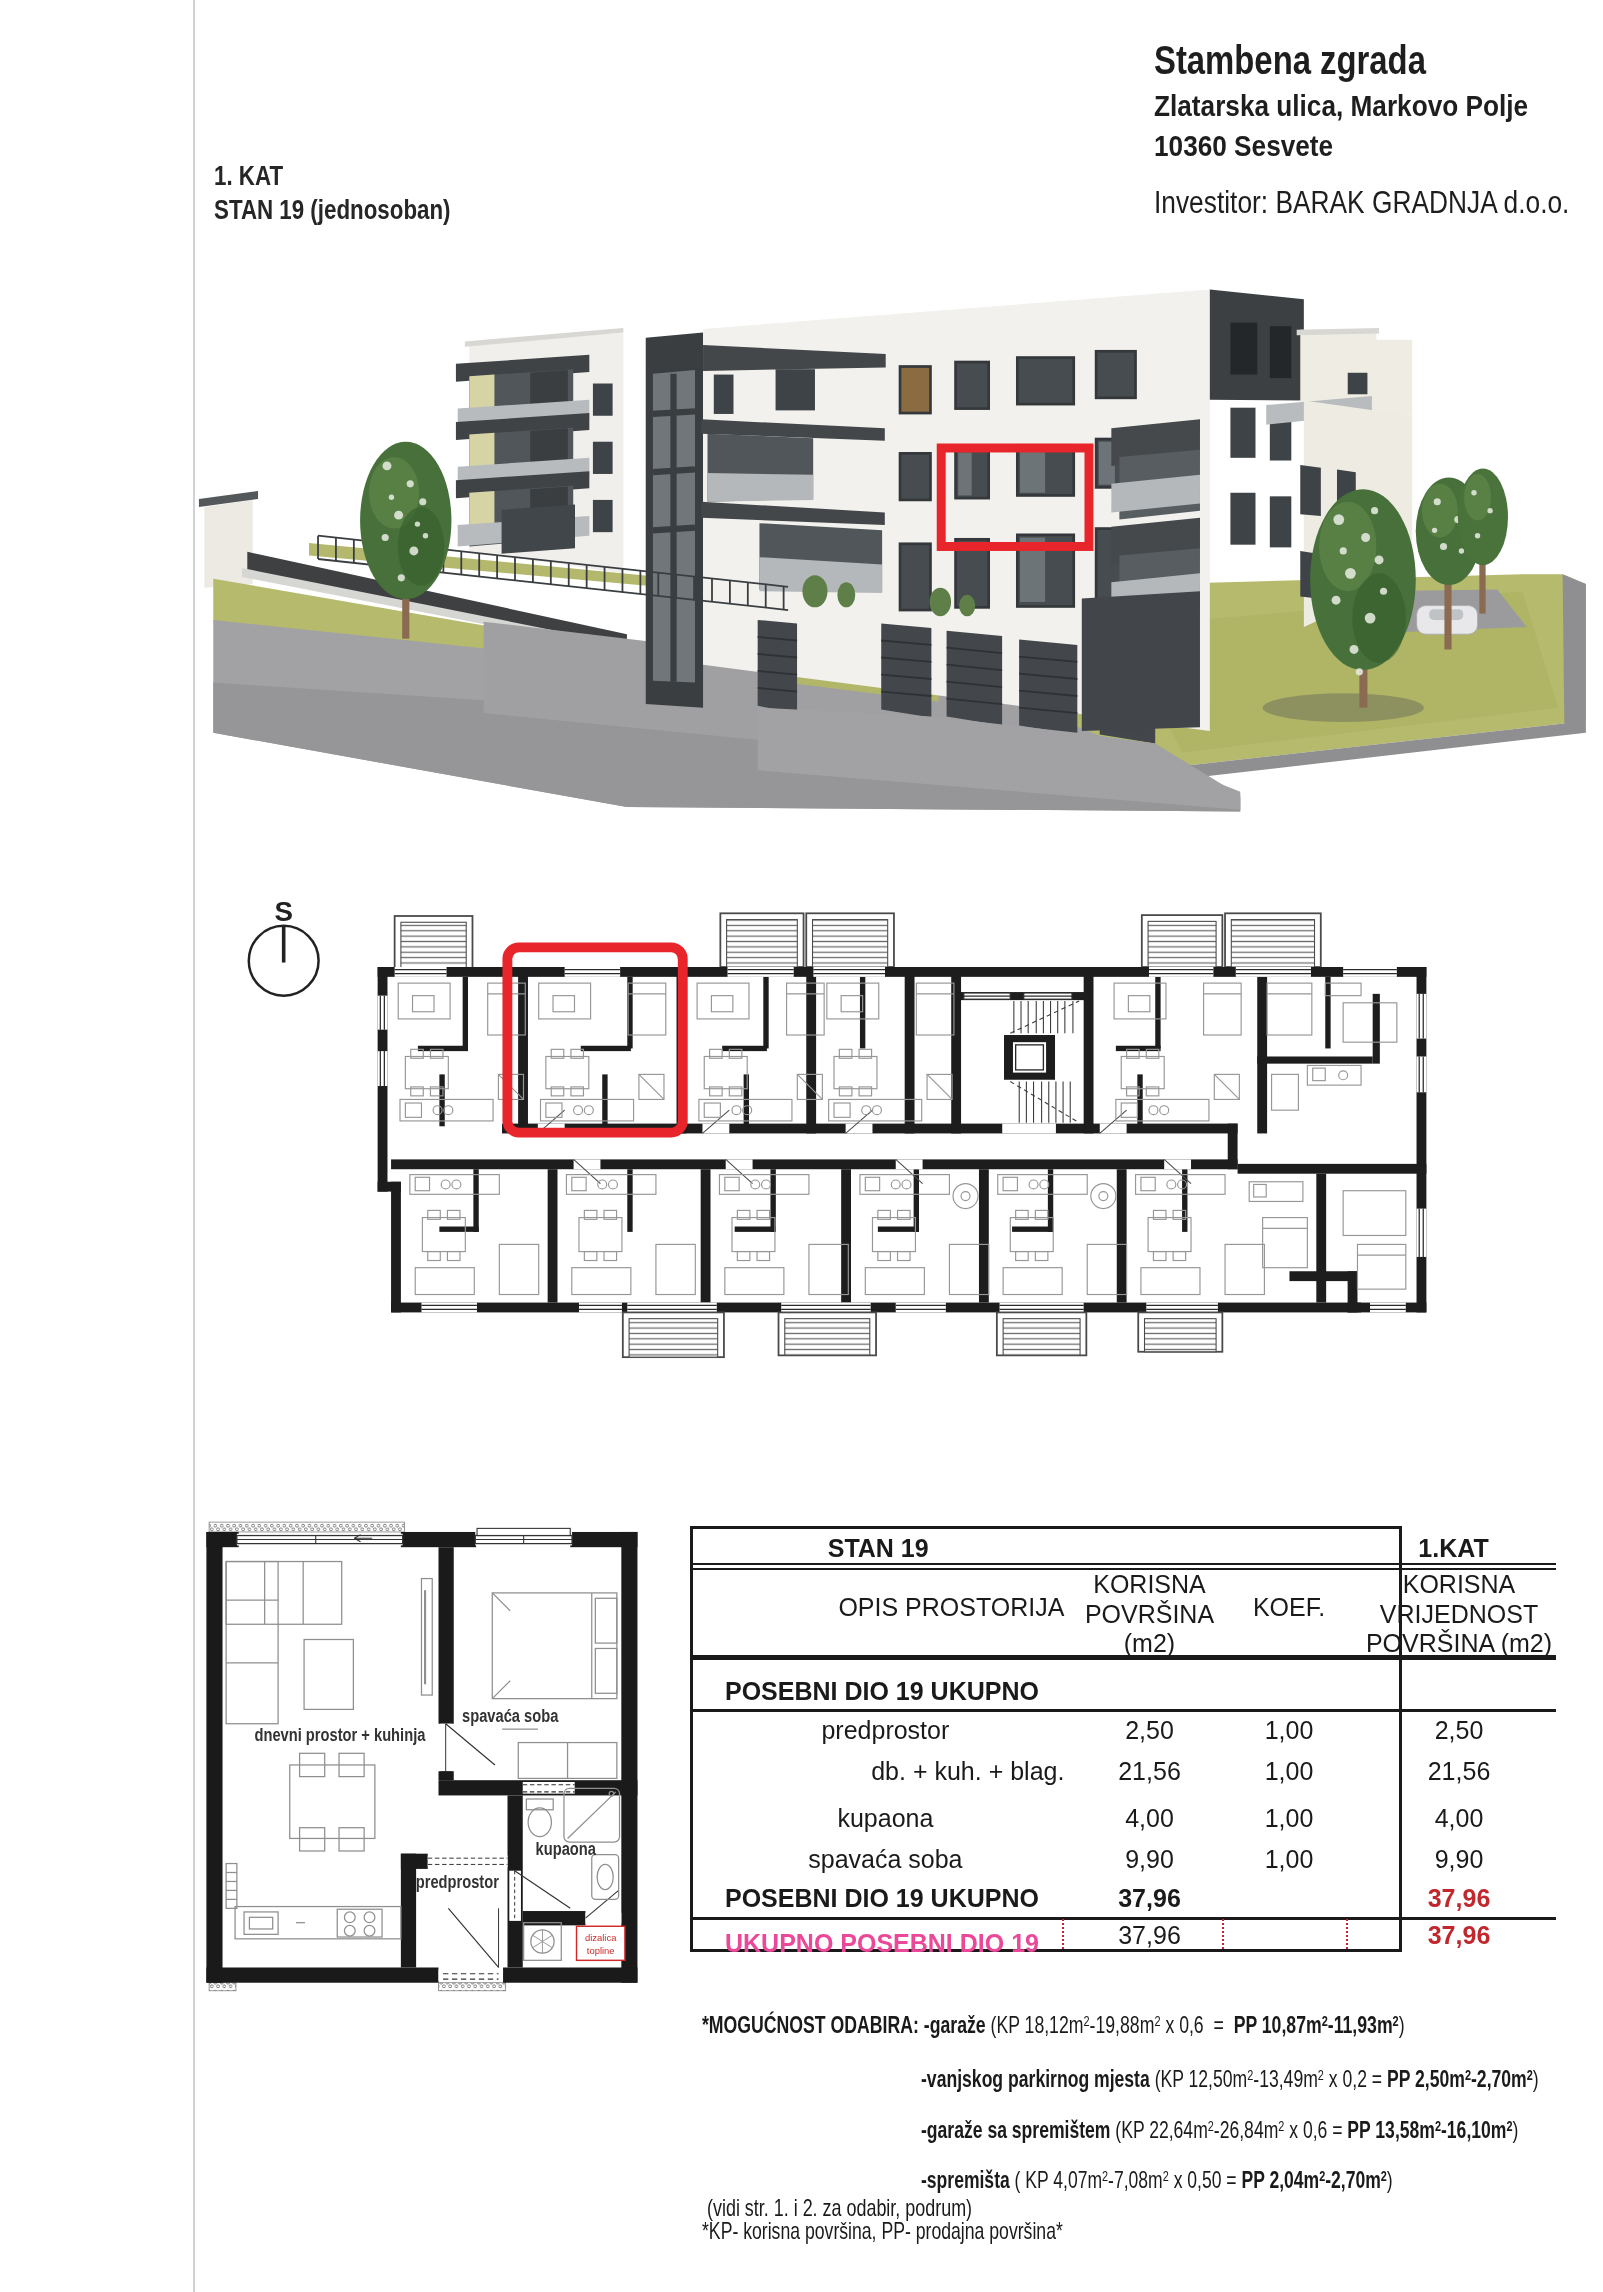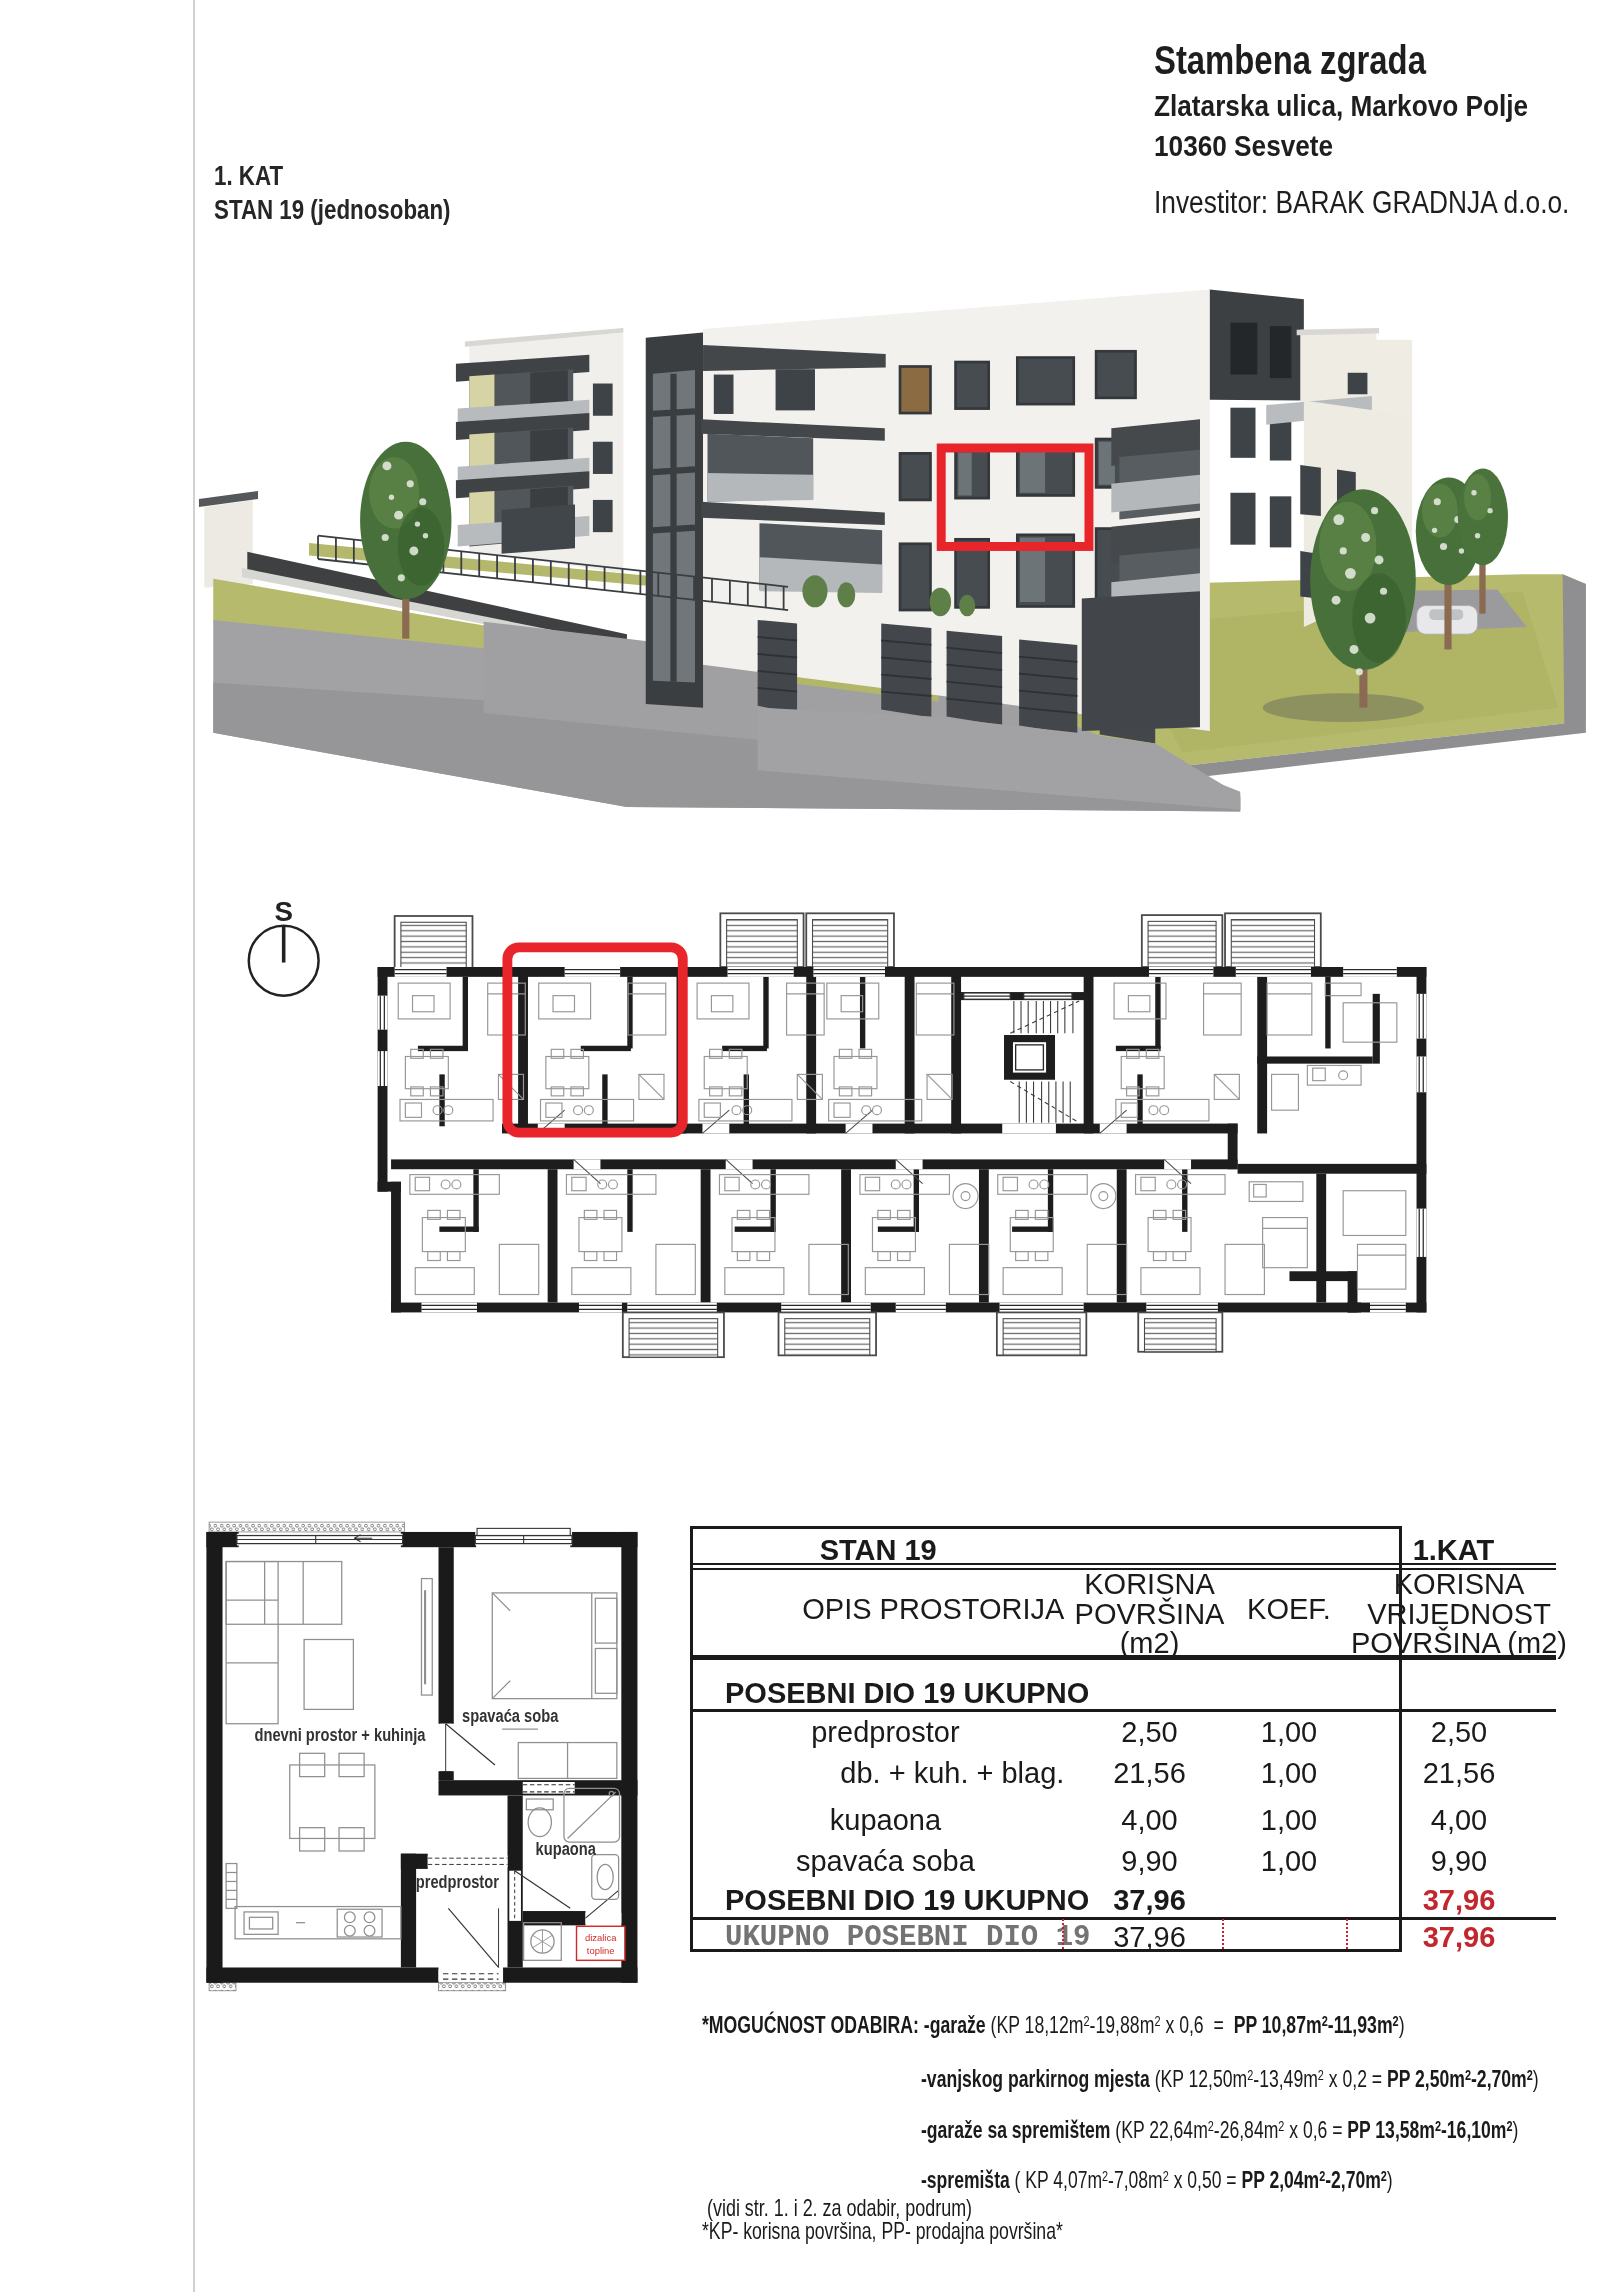--- a/index.html
+++ b/index.html
@@ -994,21 +994,21 @@
 
 <text x="379" y="1943" font-family="Liberation Sans, sans-serif" font-size="20" font-weight="bold" fill="#333" text-anchor="middle" transform="translate(379,1943) scale(0.82,1) translate(-379,-1943)">dnevni prostor + kuhinja</text>
 
 <text x="569" y="1922" font-family="Liberation Sans, sans-serif" font-size="20" font-weight="bold" fill="#333" text-anchor="middle" transform="translate(569,1922) scale(0.82,1) translate(-569,-1922)">spavaća soba</text>
 
 <text x="631" y="2070" font-family="Liberation Sans, sans-serif" font-size="20" font-weight="bold" fill="#333" text-anchor="middle" transform="translate(631,2070) scale(0.82,1) translate(-631,-2070)">kupaona</text>
 
 <text x="510" y="2107" font-family="Liberation Sans, sans-serif" font-size="20" font-weight="bold" fill="#333" text-anchor="middle" transform="translate(510,2107) scale(0.82,1) translate(-510,-2107)">predprostor</text>
 </svg>
 
-<div class="abs" style="left:690px;top:1526px;width:712px;height:426px;border:3.6px solid #1a1a1a;box-sizing:border-box;font-size:29px;color:#1a1a1a;">
+<div class="abs" style="left:690px;top:1526px;width:712px;height:426px;border:3.6px solid #1a1a1a;box-sizing:border-box;font-size:25px;color:#1a1a1a;">
 
   <div class="abs b" style="left:10.7px;top:5.4px;width:349px;text-align:center;">STAN 19</div>
   <div class="abs b" style="left:586px;top:5.4px;width:349px;text-align:center;">1.KAT</div>
 
   <div class="abs" style="left:0;top:34px;width:863px;height:1.8px;background:#1a1a1a;"></div>
   <div class="abs" style="left:0;top:39px;width:863px;height:1.8px;background:#1a1a1a;"></div>
 
   <div class="abs" style="left:13.4px;top:64px;width:358px;text-align:right;">OPIS PROSTORIJA</div>
   <div class="abs" style="left:349px;top:41px;width:215px;text-align:center;line-height:29.6px;">KORISNA<br>POVRŠINA<br>(m2)</div>
   <div class="abs" style="left:502px;top:64px;width:188px;text-align:center;">KOEF.</div>
@@ -1037,21 +1037,21 @@
   <div class="abs" style="left:13.4px;top:316px;width:358px;text-align:center;">spavaća soba</div>
   <div class="abs" style="left:349px;top:316px;width:215px;text-align:center;">9,90</div>
   <div class="abs" style="left:502px;top:316px;width:188px;text-align:center;">1,00</div>
   <div class="abs" style="left:636px;top:316px;width:260px;text-align:center;">9,90</div>
 
   <div class="abs b" style="left:32px;top:355px;">POSEBNI DIO 19 UKUPNO</div>
   <div class="abs b" style="left:349px;top:355px;width:215px;text-align:center;">37,96</div>
   <div class="abs b" style="left:636px;top:355px;width:260px;text-align:center;color:#c1272d;">37,96</div>
   <div class="abs" style="left:0;top:388px;width:863px;height:2.7px;background:#1a1a1a;"></div>
 
-  <div class="abs b" style="left:32px;top:392px;color:#737373;font-family:Liberation Mono, monospace;">UKUPNO POSEBNI DIO 19</div>
+  <div class="abs b" style="left:32px;top:400px;color:#ec4899;">UKUPNO POSEBNI DIO 19</div>
   <div class="abs" style="left:349px;top:392px;width:215px;text-align:center;">37,96</div>
   <div class="abs b" style="left:636px;top:392px;width:260px;text-align:center;color:#c1272d;">37,96</div>
   <div class="abs" style="left:369px;top:390px;width:3.6px;height:29.6px;border-left:2.7px dotted #cc2128;"></div>
   <div class="abs" style="left:529px;top:390px;width:3.6px;height:29.6px;border-left:2.7px dotted #cc2128;"></div>
   <div class="abs" style="left:653px;top:390px;width:3.6px;height:29.6px;border-left:2.7px dotted #cc2128;"></div>
 </div>
 
 <div class="abs" style="left:702px;top:2011px;font-size:24px;color:#1a1a1a;transform:scaleX(0.736);transform-origin:left top;white-space:nowrap;"><span class="b">*MOGUĆNOST ODABIRA: -garaže</span> (KP 18,12m<sup>2</sup>-19,88m<sup>2</sup> x 0,6&nbsp; =&nbsp; <span class="b">PP 10,87m<sup>2</sup>-11,93m<sup>2</sup></span>)</div>
 <div class="abs" style="left:921px;top:2065px;font-size:24px;color:#1a1a1a;transform:scaleX(0.733);transform-origin:left top;white-space:nowrap;"><span class="b">-vanjskog parkirnog mjesta</span> (KP 12,50m<sup>2</sup>-13,49m<sup>2</sup> x 0,2 = <span class="b">PP 2,50m<sup>2</sup>-2,70m<sup>2</sup></span>)</div>
 <div class="abs" style="left:921px;top:2116px;font-size:24px;color:#1a1a1a;transform:scaleX(0.732);transform-origin:left top;white-space:nowrap;"><span class="b">-garaže sa spremištem</span> (KP 22,64m<sup>2</sup>-26,84m<sup>2</sup> x 0,6 = <span class="b">PP 13,58m<sup>2</sup>-16,10m<sup>2</sup></span>)</div>

